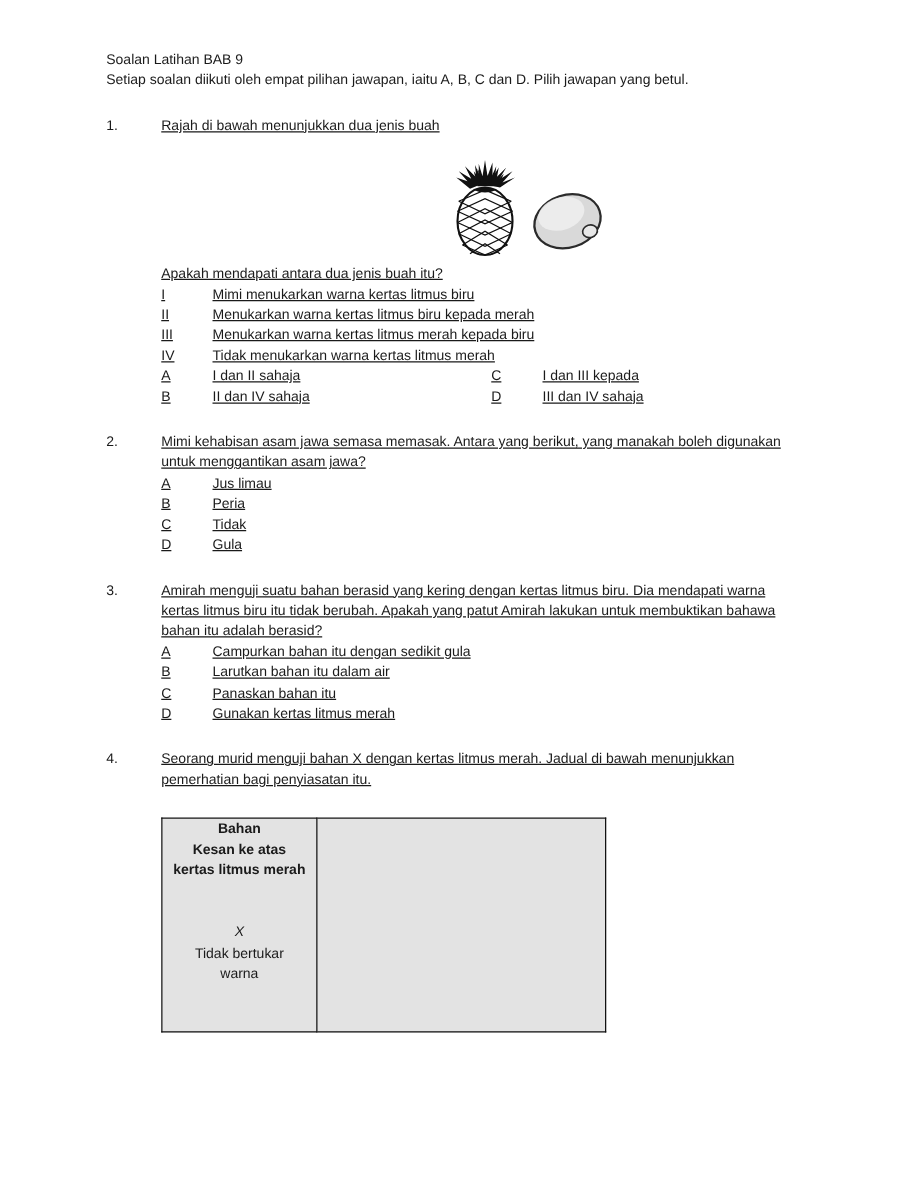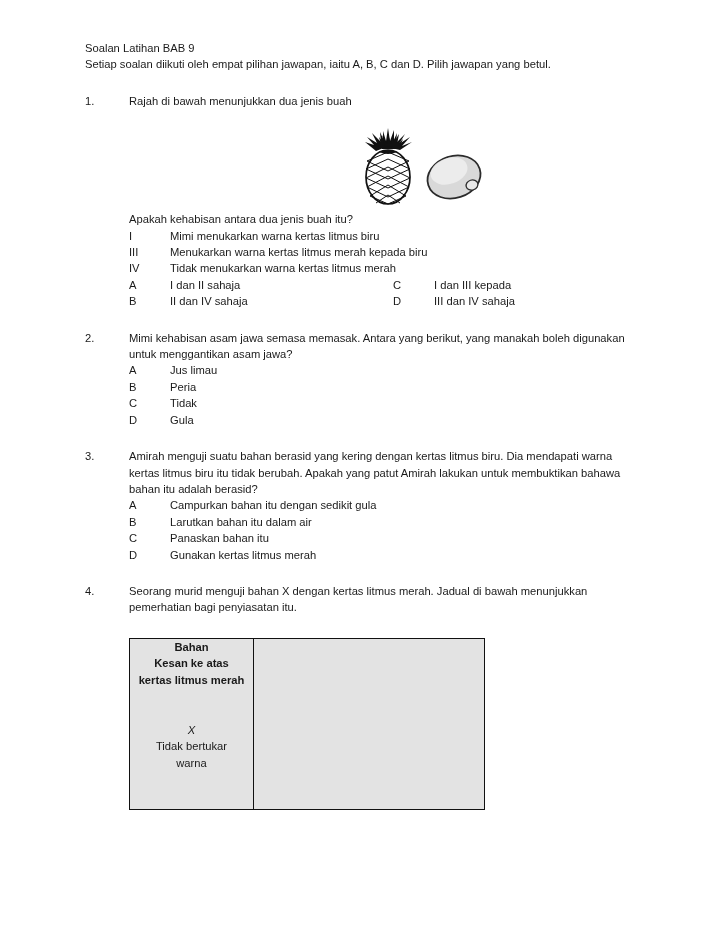--- a/index.html
+++ b/index.html
@@ -51,20 +51,21 @@
     margin-top: 20px;
   }
   .q-num {
     width: 44px;
     flex: 0 0 44px;
     font-size: 11.2px;
     line-height: 16.4px;
   }
   .q-body {
     flex: 1 1 auto;
+    text-decoration: underline;
   }
   .q-stem {
     font-size: 11.2px;
     line-height: 16.4px;
   }
 
   
   .opt-row {
     display: flex;
     align-items: flex-start;
@@ -193,25 +194,29 @@
             </g>
 
             <g>
               <ellipse cx="102" cy="62" rx="27" ry="21" transform="rotate(-18 102 62)" fill="#d9d9d9" stroke="#2b2b2b" stroke-width="1.8"></ellipse>
               <ellipse cx="97" cy="56" rx="19" ry="13" transform="rotate(-18 97 56)" fill="#efefef" stroke="none" opacity="0.85"></ellipse>
               <ellipse cx="120" cy="70" rx="6" ry="5" transform="rotate(-18 120 70)" fill="#e8e8e8" stroke="#2b2b2b" stroke-width="1.3"></ellipse>
             </g>
           </svg>
         </div>
 
-        <div class="q-stem">Apakah kehabisan antara dua jenis buah itu?</div>
+        <div class="q-stem">Apakah mendapati antara dua jenis buah itu?</div>
 
         <div class="opt-row">
           <div class="opt-key">I</div>
           <div class="opt-text">Mimi menukarkan warna kertas litmus biru</div>
+        </div>
+        <div class="opt-row">
+          <div class="opt-key">II</div>
+          <div class="opt-text">Menukarkan warna kertas litmus biru kepada merah</div>
         </div>
         <div class="opt-row">
           <div class="opt-key">III</div>
           <div class="opt-text">Menukarkan warna kertas litmus merah kepada biru</div>
         </div>
         <div class="opt-row">
           <div class="opt-key">IV</div>
           <div class="opt-text">Tidak menukarkan warna kertas litmus merah</div>
         </div>
 

